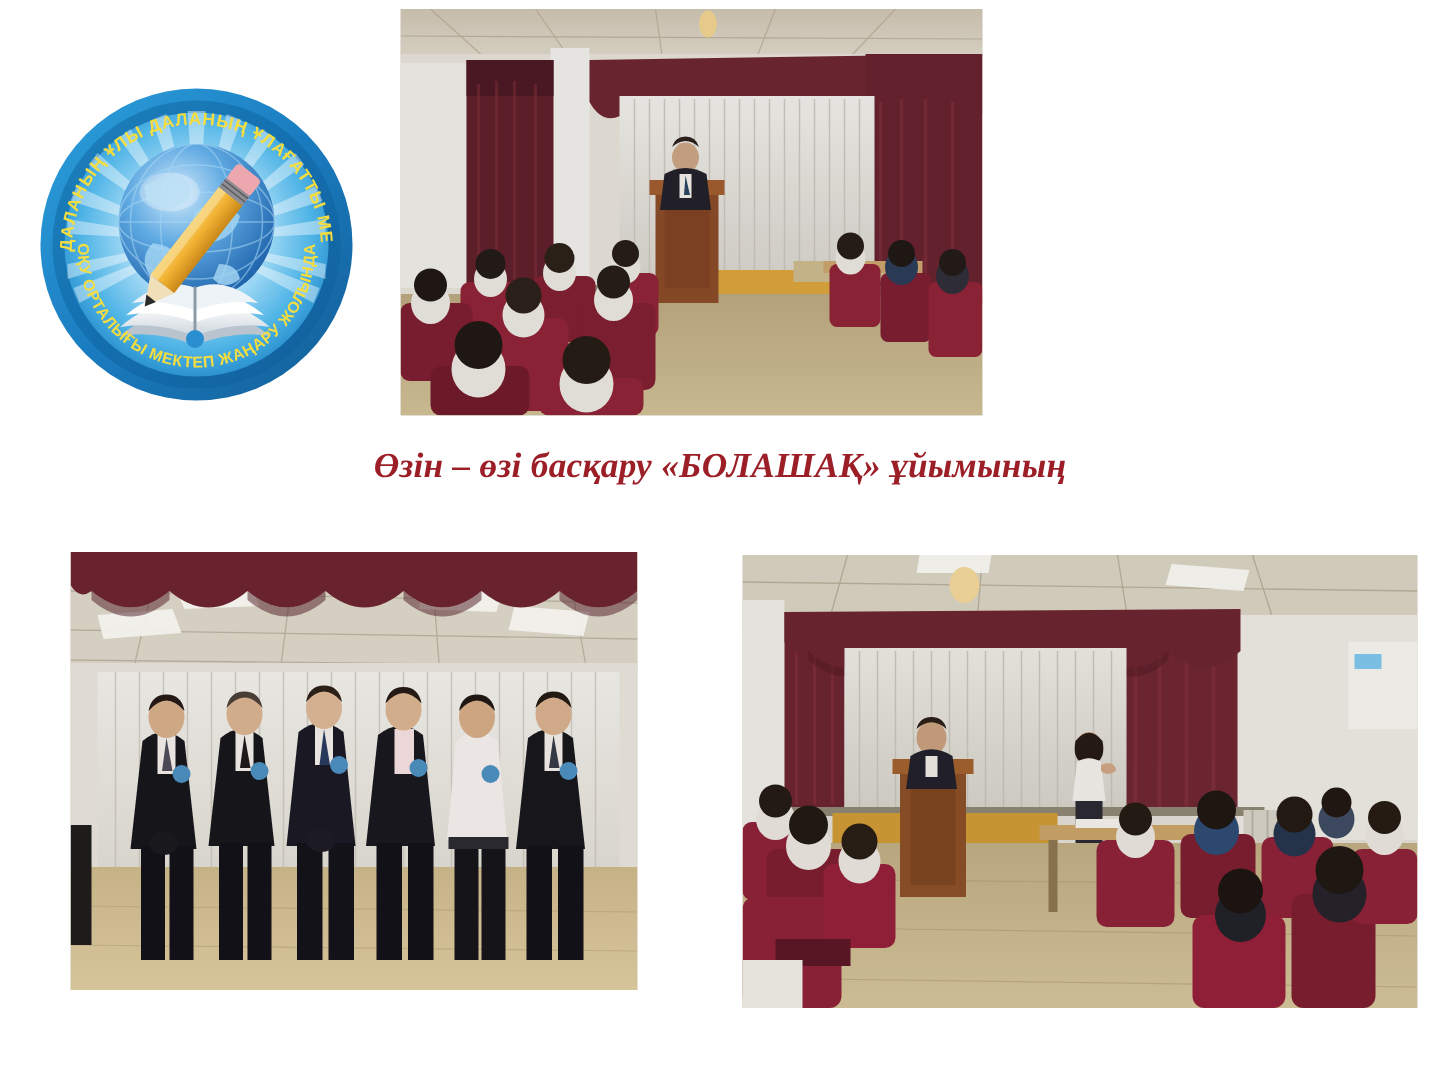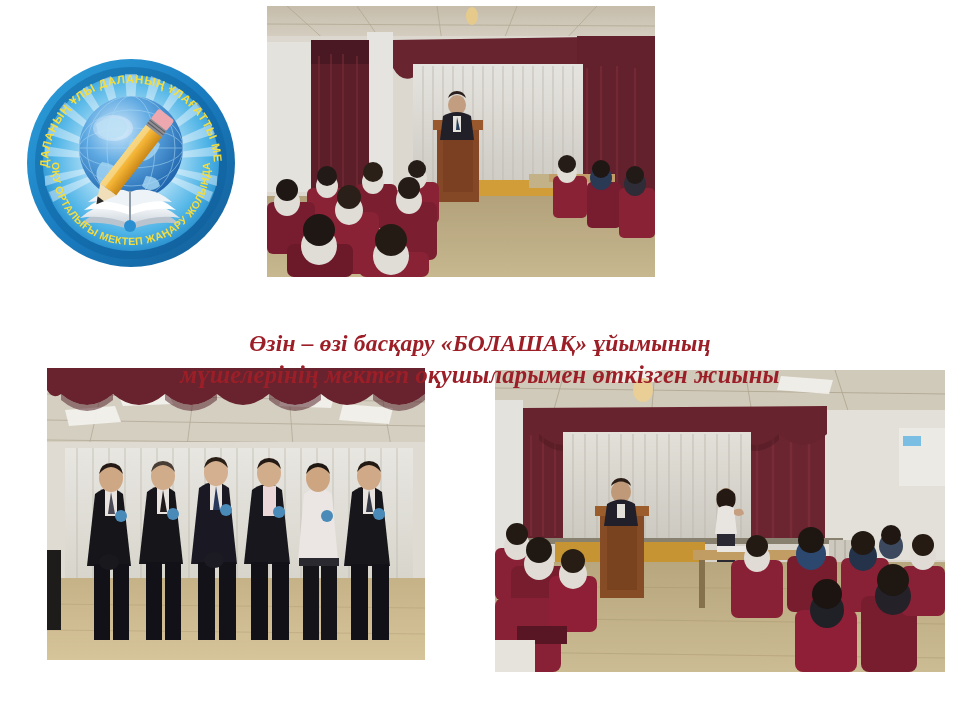--- a/index.html
+++ b/index.html
@@ -51,21 +51,21 @@
     text-align: center;
     color: #9c1f28;
     font-family: "Liberation Serif", serif;
     font-weight: bold;
     font-style: italic;
     font-size: 23.5px;
     line-height: 31px;
     letter-spacing: 0.2px;
     white-space: nowrap;
   }
-  .title-line-1 { display:block;margin-top:32px; }
+  .title-line-1 { display:block; }
   .title-line-2 { display:block; font-size: 24.5px; }
 </style>
 </head>
 <body>
 
 <div class="slide">
 
   <div class="logo-wrap">
     <svg class="logo-svg" viewBox="0 0 226 226" xmlns="http://www.w3.org/2000/svg">
       <defs>
@@ -618,16 +618,15 @@
         <ellipse cx="428" cy="175" rx="11" ry="11" fill="#241b14"></ellipse>
         <ellipse cx="396" cy="176" rx="12" ry="13" fill="#3b4a62"></ellipse>
         <ellipse cx="396" cy="165" rx="10" ry="10" fill="#1f1712"></ellipse>
       </g>
       <rect width="450" height="302" fill="#32281a" opacity="0.05"></rect>
     </svg>
   </div>
 
   <div class="title-block">
     <span class="title-line-1">Өзін – өзі басқару «БОЛАШАҚ»  ұйымының</span>
-    <span class="title-line-2">мүшелерінің  мектеп оқушыларымен өткізген жиыны</span>
   </div>
 
 </div>
 
 </body></html>

